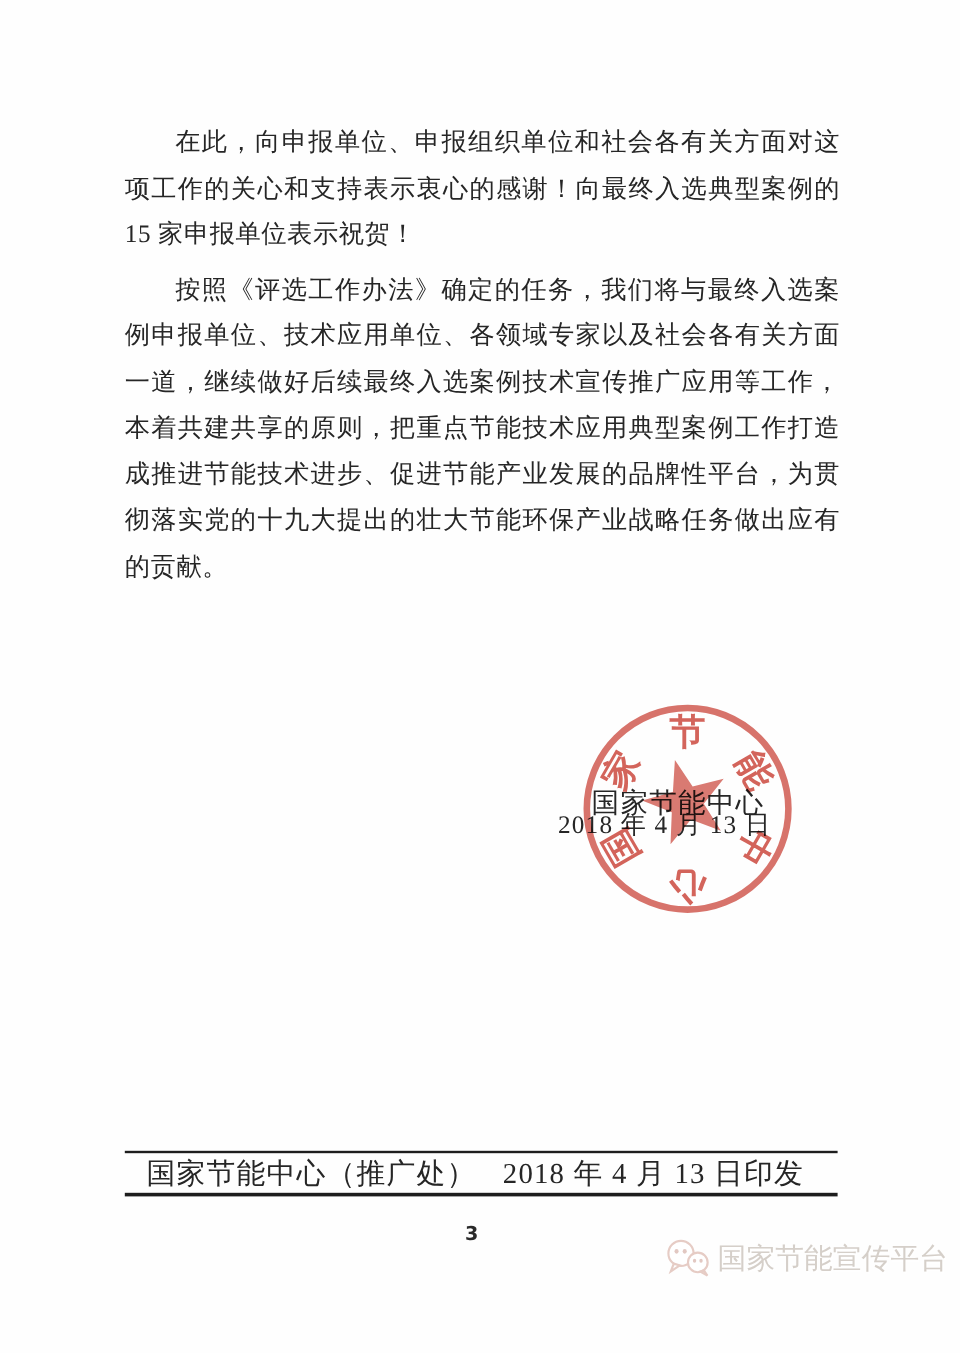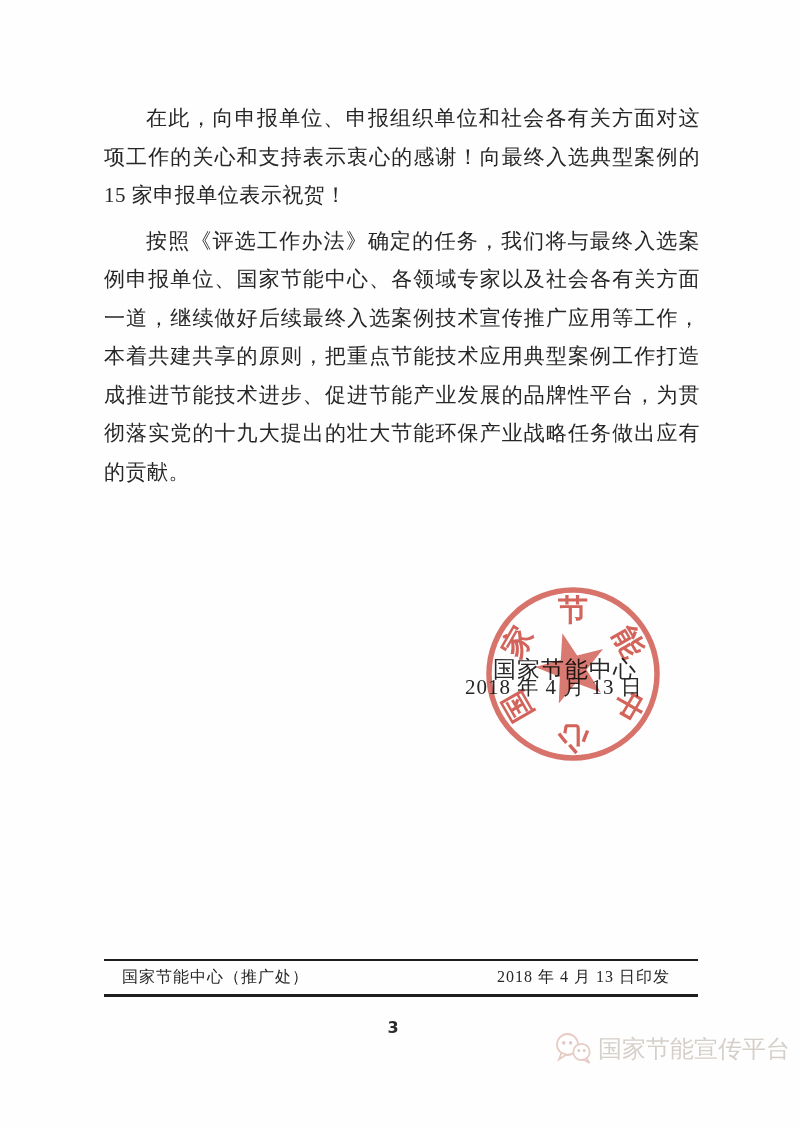--- a/index.html
+++ b/index.html
@@ -95,21 +95,21 @@
   }
   .footer-rule-bottom {
     height: 3px;
     background: #1e1e1e;
   }
   .footer-row {
     display: flex;
     justify-content: space-between;
     align-items: center;
     height: 33px;
-    font-size: 16px;
+    font-size: 24px;
     letter-spacing: 1px;
     white-space: nowrap;
   }
   .footer-left { padding-left: 18px; }
   .footer-right { padding-right: 28px; }
 
   
   .page-number {
     position: absolute;
     left: 343px;
@@ -146,21 +146,21 @@
     white-space: nowrap;
   }
 </style>
 </head>
 <body>
 
 <div class="page">
 
   <div class="body-text">
     <p>在此，向申报单位、申报组织单位和社会各有关方面对这项工作的关心和支持表示衷心的感谢！向最终入选典型案例的 15 家申报单位表示祝贺！</p>
-    <p>按照《评选工作办法》确定的任务，我们将与最终入选案例申报单位、国家节能中心、各领域专家以及社会各有关方面一道，继续做好后续最终入选案例技术宣传推广应用等工作，本着共建共享的原则，把重点节能技术应用典型案例工作打造成推进节能技术进步、促进节能产业发展的品牌性平台，为贯彻落实党的十九大提出的壮大节能环保产业战略任务做出应有的贡献。</p>
+    <p>按照《评选工作办法》确定的任务，我们将与最终入选案例申报单位、技术应用单位、各领域专家以及社会各有关方面一道，继续做好后续最终入选案例技术宣传推广应用等工作，本着共建共享的原则，把重点节能技术应用典型案例工作打造成推进节能技术进步、促进节能产业发展的品牌性平台，为贯彻落实党的十九大提出的壮大节能环保产业战略任务做出应有的贡献。</p>
   </div>
 
   <div class="sig-org">国家节能中心</div>
   <div class="sig-date">2018 年 4 月 13 日</div>
 
   <svg class="seal" viewBox="0 0 184 184" xmlns="http://www.w3.org/2000/svg">
     <circle class="seal-circle" cx="92" cy="92" r="84"></circle>
     <polygon class="seal-star" id="seal-star" points="91.0,50.0 99.5,75.3 126.2,75.6 104.8,91.5 112.7,116.9 91.0,101.5 69.3,116.9 77.2,91.5 55.8,75.6 82.5,75.3" transform="rotate(-15 91 87)"></polygon>
     <g id="seal-ring-text">
         <text x="92" y="38" class="seal-ring-char" transform="rotate(-120 92 92)">国</text>

